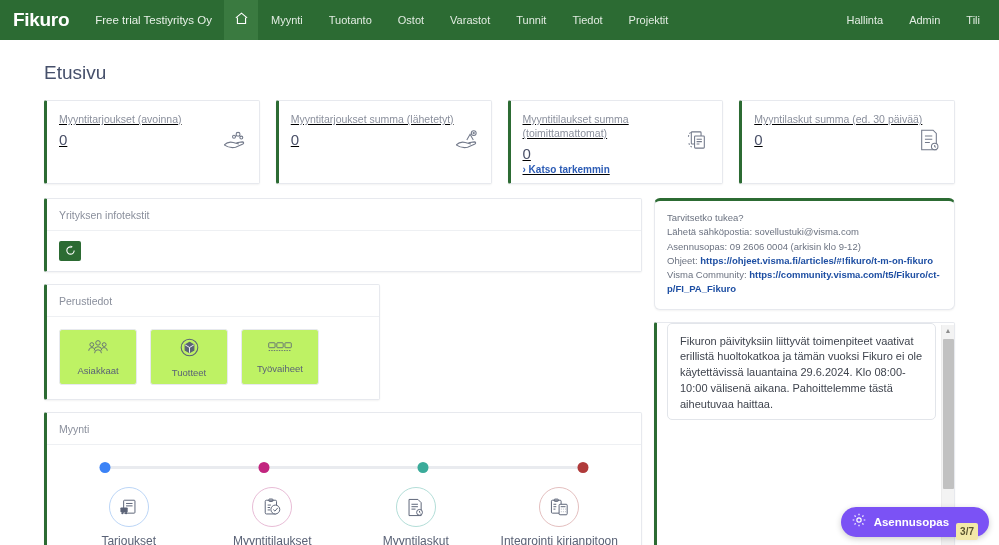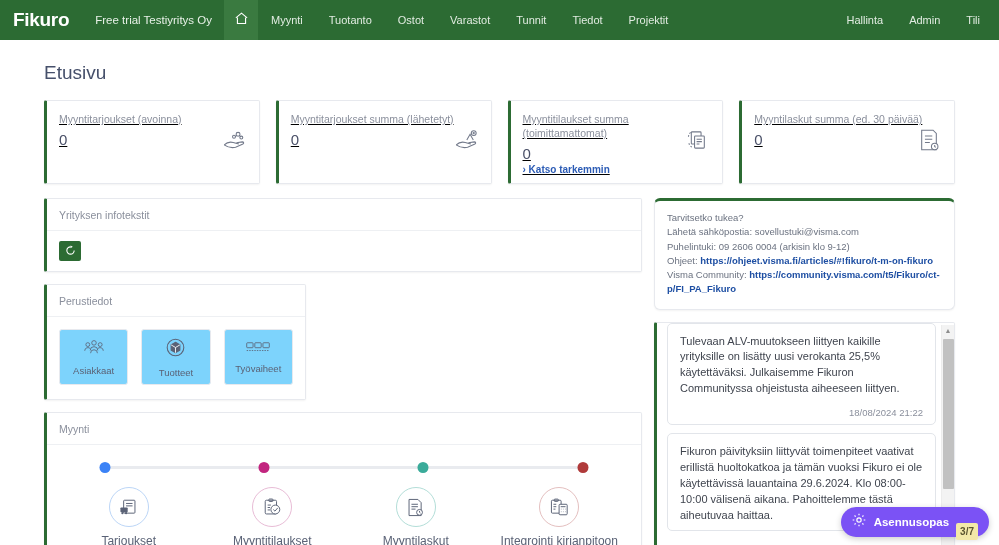--- a/index.html
+++ b/index.html
@@ -116,26 +116,26 @@
 
   .refresh-btn {
     width: 22px; height: 20px;
     background: #2c6b33;
     border: none; border-radius: 2px;
     display: flex; align-items: center; justify-content: center;
     cursor: pointer;
   }
 
   
-  .panel-narrow { width: 262px; }
+  .panel-narrow { width: 336px; }
   .tiles { display: flex; gap: 13px; padding: 12px 12px 14px 12px; }
   .tile {
     width: 78px; height: 56px;
     border: 1px solid #e7e9ee; border-radius: 3px;
-    background: #7dd3fc;
+    background: #bef264;
     display: flex; flex-direction: column;
     align-items: center; justify-content: center;
     gap: 5px; cursor: pointer;
   }
   .tile-label { font-size: 9.5px; color: #5a6276; }
 
   
   .process { padding: 16px 10px 12px 10px; }
   .process-track {
     position: relative; height: 12px;
@@ -470,40 +470,36 @@
 
     <div class="col-right">
 
       <div class="support">
         <p>Tarvitsetko tukea?</p>
         <p>
           <span class="lbl">Lähetä sähköpostia:</span>
           <span>sovellustuki@visma.com</span>
         </p>
         <p>
-          <span class="lbl">Puhelintuki:</span>
+          <span class="lbl">Asennusopas:</span>
           <span>09 2606 0004 (arkisin klo 9-12)</span>
         </p>
         <p>
           <span class="lbl">Ohjeet:</span>
           <a>https://ohjeet.visma.fi/articles/#!fikuro/t-m-on-fikuro</a>
         </p>
         <p>
           <span class="lbl">Visma Community:</span>
           <a>https://community.visma.com/t5/Fikuro/ct-p/FI_PA_Fikuro</a>
         </p>
       </div>
 
       <div class="notif-panel">
         <div class="notif-list">
 
-          <div class="notif-card">
-            <div class="notif-text">Tulevaan ALV-muutokseen liittyen kaikille yrityksille on lisätty uusi verokanta 25,5% käytettäväksi. Julkaisemme Fikuron Communityssa ohjeistusta aiheeseen liittyen.</div>
-            <div class="notif-time">18/08/2024 21:22</div>
-          </div>
 
           <div class="notif-card">
             <div class="notif-text">Fikuron päivityksiin liittyvät toimenpiteet vaativat erillistä huoltokatkoa ja tämän vuoksi Fikuro ei ole käytettävissä lauantaina 29.6.2024. Klo 08:00-10:00 välisenä aikana. Pahoittelemme tästä aiheutuvaa haittaa.</div>
 
           </div>
 
           <div class="scrollbar">
             <div class="sb-arrow">▲</div>
             <div class="sb-thumb"></div>
           </div>

